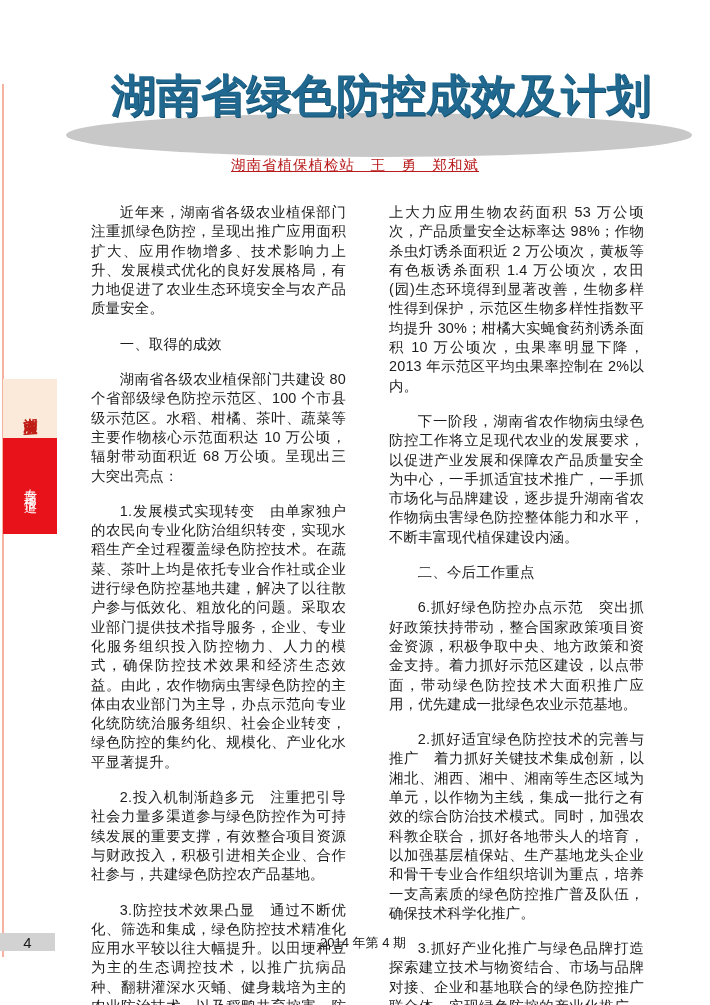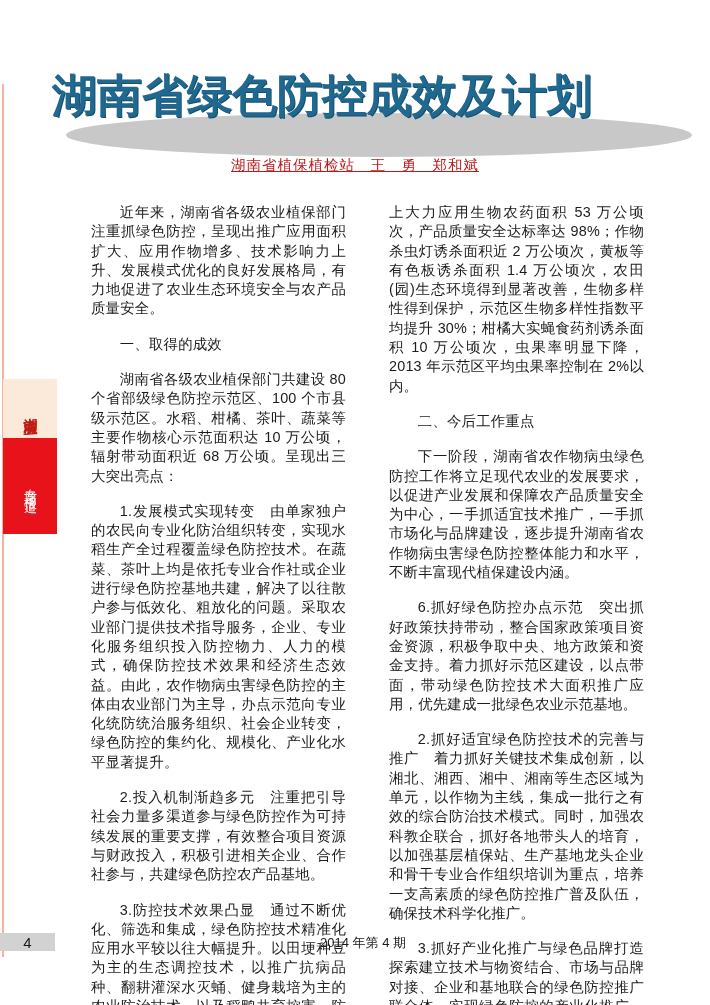--- a/index.html
+++ b/index.html
@@ -20,21 +20,21 @@
   
   .title-ellipse {
     position: absolute; left: 66px; top: 113px;
     width: 626px; height: 44px;
     background: #c8c8c8;
     border-radius: 50%;
     z-index: 0;
   }
   .main-title {
     position: absolute; top: 70px; left: 0; right: 0;
-    text-align: left;
+    text-align: center;
     padding-left: 52px;
     font-size: 45px; line-height: 1.15;
     font-weight: 800;
     letter-spacing: 0px;
     color: #20688f;
     z-index: 1;
     text-shadow: 1px 1px 0 #14506e;
   }
   .byline {
     position: absolute; top: 156px; left: 0; right: 0;
@@ -124,22 +124,22 @@
   <div class="col">
     <p class="para">近年来，湖南省各级农业植保部门注重抓绿色防控，呈现出推广应用面积扩大、应用作物增多、技术影响力上升、发展模式优化的良好发展格局，有力地促进了农业生态环境安全与农产品质量安全。</p>
     <p class="para">一、取得的成效</p>
     <p class="para">湖南省各级农业植保部门共建设 80 个省部级绿色防控示范区、100 个市县级示范区。水稻、柑橘、茶叶、蔬菜等主要作物核心示范面积达 10 万公顷，辐射带动面积近 68 万公顷。呈现出三大突出亮点：</p>
     <p class="para">1.发展模式实现转变　由单家独户的农民向专业化防治组织转变，实现水稻生产全过程覆盖绿色防控技术。在蔬菜、茶叶上均是依托专业合作社或企业进行绿色防控基地共建，解决了以往散户参与低效化、粗放化的问题。采取农业部门提供技术指导服务，企业、专业化服务组织投入防控物力、人力的模式，确保防控技术效果和经济生态效益。由此，农作物病虫害绿色防控的主体由农业部门为主导，办点示范向专业化统防统治服务组织、社会企业转变，绿色防控的集约化、规模化、产业化水平显著提升。</p>
     <p class="para">2.投入机制渐趋多元　注重把引导社会力量多渠道参与绿色防控作为可持续发展的重要支撑，有效整合项目资源与财政投入，积极引进相关企业、合作社参与，共建绿色防控农产品基地。</p>
     <p class="para">3.防控技术效果凸显　通过不断优化、筛选和集成，绿色防控技术精准化应用水平较以往大幅提升。以田埂种豆为主的生态调控技术，以推广抗病品种、翻耕灌深水灭蛹、健身栽培为主的农业防治技术，以及稻鸭共育控害、防虫网阻隔、药剂拌种和科学合理用药技术等综合技术的应用，均在不同作物上体现出良好的生态环境效益。水稻上大面积应用高效低毒环保型药剂的比例在 95%以上，面积达到 367 万公顷次，防控效果达到 90%以上；茶叶与蔬菜</p>
   </div>
   <div class="col">
     <p class="para cont">上大力应用生物农药面积 53 万公顷次，产品质量安全达标率达 98%；作物杀虫灯诱杀面积近 2 万公顷次，黄板等有色板诱杀面积 1.4 万公顷次，农田(园)生态环境得到显著改善，生物多样性得到保护，示范区生物多样性指数平均提升 30%；柑橘大实蝇食药剂诱杀面积 10 万公顷次，虫果率明显下降，2013 年示范区平均虫果率控制在 2%以内。</p>
+    <p class="para">下一阶段，湖南省农作物病虫绿色防控工作将立足现代农业的发展要求，以促进产业发展和保障农产品质量安全为中心，一手抓适宜技术推广，一手抓市场化与品牌建设，逐步提升湖南省农作物病虫害绿色防控整体能力和水平，不断丰富现代植保建设内涵。</p>
     <p class="para">二、今后工作重点</p>
-    <p class="para">下一阶段，湖南省农作物病虫绿色防控工作将立足现代农业的发展要求，以促进产业发展和保障农产品质量安全为中心，一手抓适宜技术推广，一手抓市场化与品牌建设，逐步提升湖南省农作物病虫害绿色防控整体能力和水平，不断丰富现代植保建设内涵。</p>
     <p class="para">6.抓好绿色防控办点示范　突出抓好政策扶持带动，整合国家政策项目资金资源，积极争取中央、地方政策和资金支持。着力抓好示范区建设，以点带面，带动绿色防控技术大面积推广应用，优先建成一批绿色农业示范基地。</p>
     <p class="para">2.抓好适宜绿色防控技术的完善与推广　着力抓好关键技术集成创新，以湘北、湘西、湘中、湘南等生态区域为单元，以作物为主线，集成一批行之有效的综合防治技术模式。同时，加强农科教企联合，抓好各地带头人的培育，以加强基层植保站、生产基地龙头企业和骨干专业合作组织培训为重点，培养一支高素质的绿色防控推广普及队伍，确保技术科学化推广。</p>
     <p class="para">3.抓好产业化推广与绿色品牌打造　探索建立技术与物资结合、市场与品牌对接、企业和基地联合的绿色防控推广联合体，实现绿色防控的产业化推广。继续探讨与相关粮食、茶叶、蔬菜、柑橘生产企业合作方式，着力打造优质绿色大米、茶叶、蔬菜、柑橘品牌，创建病虫绿色控防产品与市场有效对接的联动机制。加大宣传力度，不断营造有利于开展病虫绿色防控的舆论环境。</p>
   </div>
 </div>
 
 <div class="side-tab">
   <div class="masthead">
     <span>湖南农业</span>
   </div>

